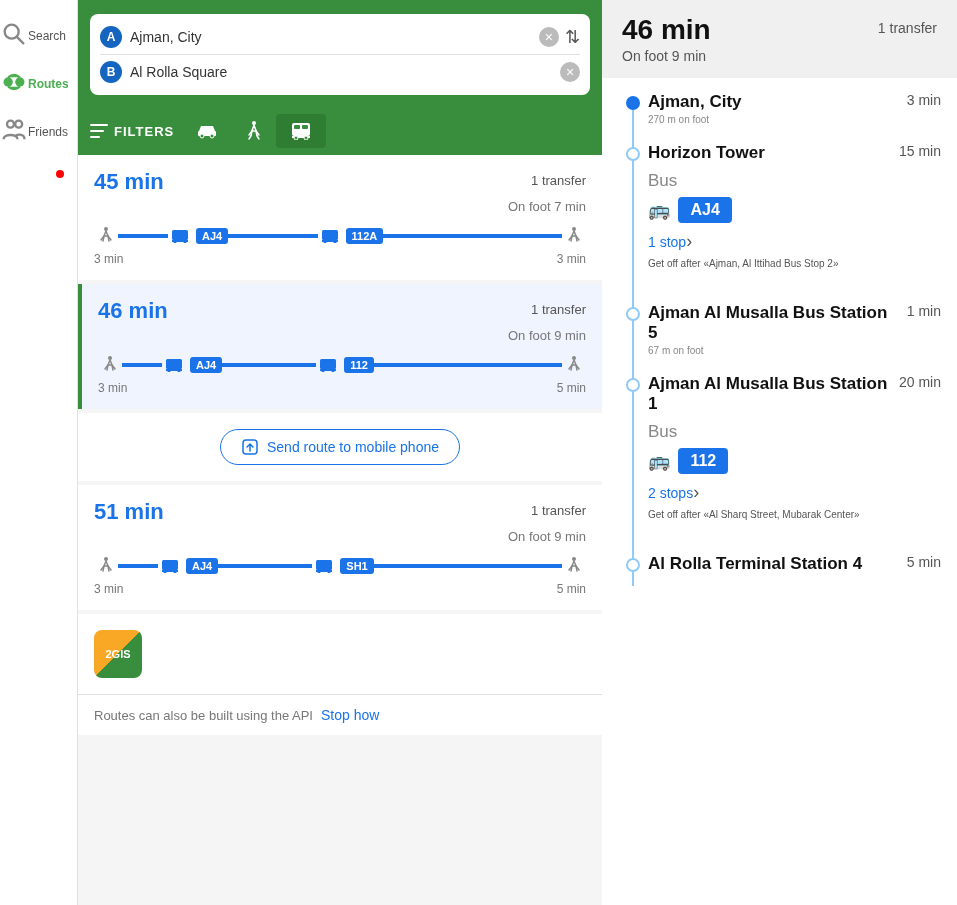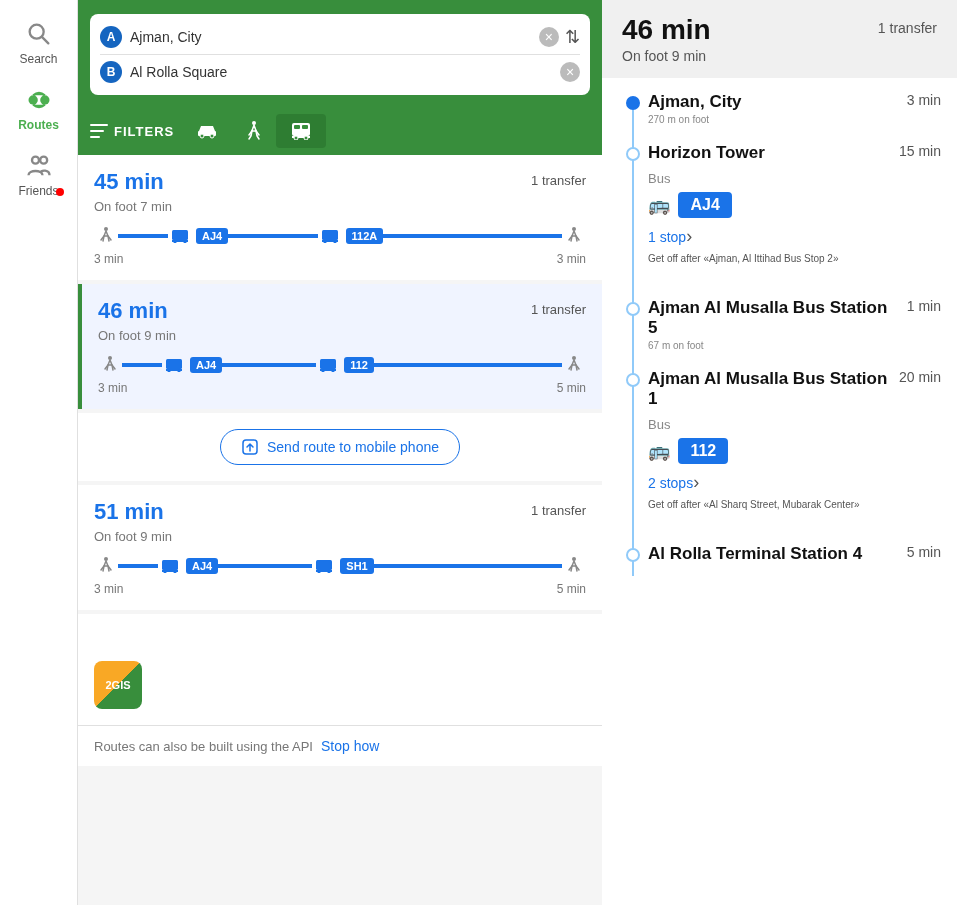--- a/index.html
+++ b/index.html
@@ -18,21 +18,21 @@
       background: #fff;
       display: flex;
       flex-direction: column;
       align-items: center;
       padding-top: 10px;
       border-right: 1px solid #e0e0e0;
       z-index: 10;
     }
     .sidebar-item {
       display: flex;
-      flex-direction: column;
+      flex-direction: row;
       align-items: center;
       cursor: pointer;
       padding: 10px 0;
       width: 100%;
       text-align: center;
     }
     .sidebar-item .icon-svg {
       width: 28px;
       height: 28px;
     }
@@ -193,20 +193,21 @@
     }
     .route-transfer {
       font-size: 13px;
       color: #555;
       margin-top: 4px;
     }
     .route-foot {
       font-size: 13px;
       color: #777;
       margin-bottom: 10px;
+      text-align: right;
     }
     .route-steps {
       display: flex;
       align-items: center;
       gap: 0;
     }
     .step-icon {
       width: 24px;
       height: 24px;
       display: flex;
@@ -260,21 +261,20 @@
       display: flex;
       align-items: center;
       gap: 8px;
     }
     .api-logo {
       width: 48px;
       height: 48px;
       border-radius: 8px;
       overflow: hidden;
       flex-shrink: 0;
-      margin-top: 31px;
     }
     .learn-how {
       color: #1a73e8;
       font-size: 14px;
       cursor: pointer;
       text-decoration: none;
     }
     .bottom-bar {
       background: #fff;
       padding: 12px 16px;
@@ -364,21 +364,21 @@
     }
     .tl-sub {
       font-size: 10px;
       color: #888;
       margin-top: 2px;
     }
     .tl-bus-section {
       padding: 8px 0;
     }
     .tl-bus-label {
-      font-size: 13px;
+      font-size: 17px;
       color: #888;
       margin-bottom: 6px;
     }
     .tl-bus-badge-row {
       display: flex;
       align-items: center;
       gap: 8px;
       margin-bottom: 8px;
     }
     .tl-bus-icon {

